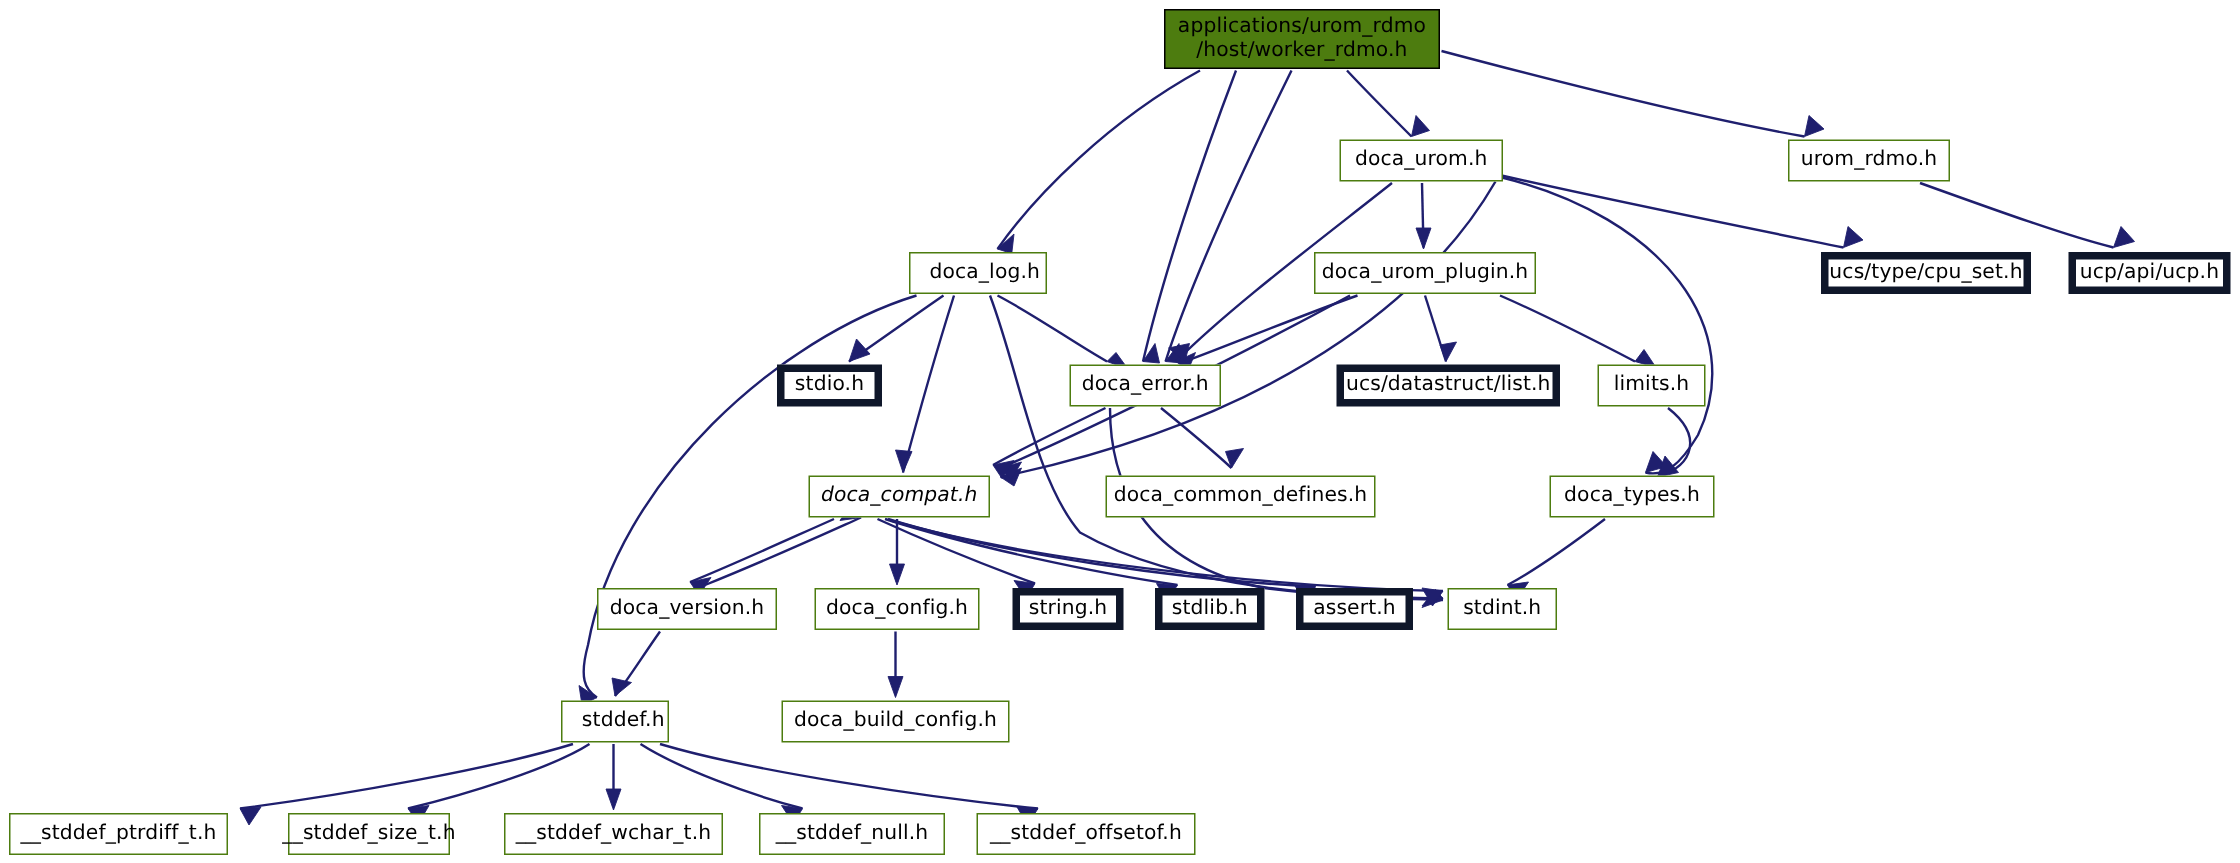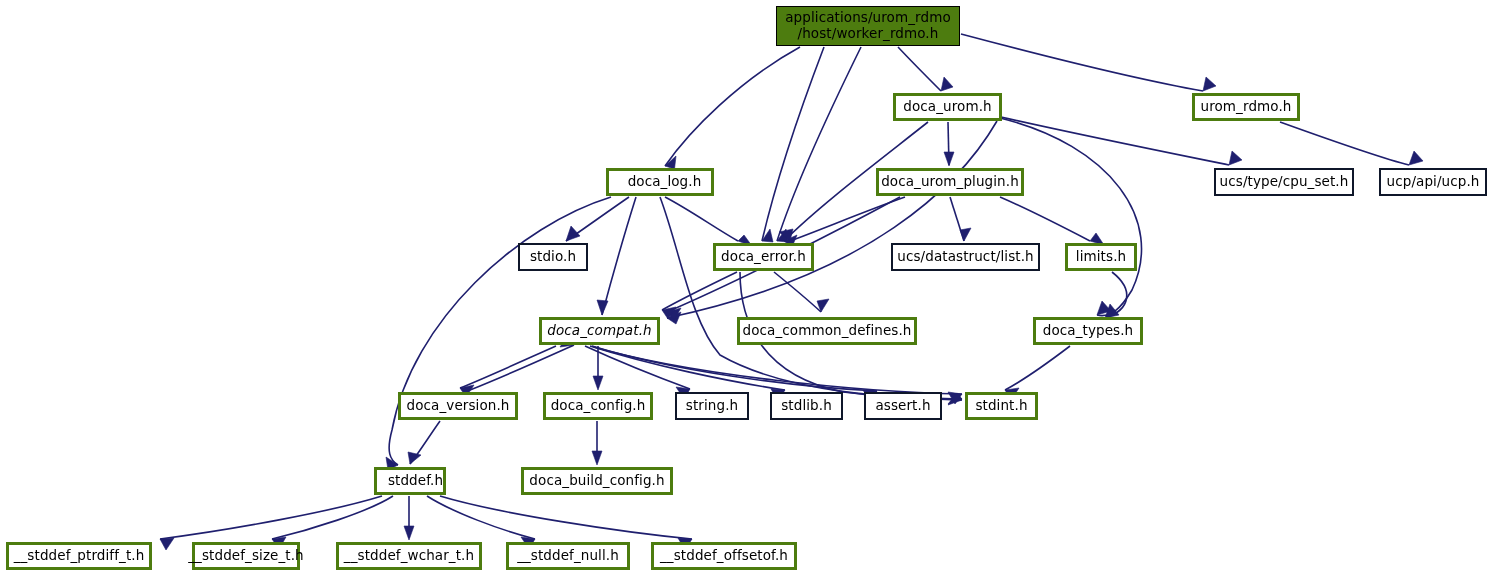--- a/index.html
+++ b/index.html
@@ -33,30 +33,30 @@
     stroke-width: 0.6;
   }
   .node {
     position: absolute;
     box-sizing: border-box;
     display: flex;
     align-items: center;
     justify-content: center;
     text-align: center;
     background: #ffffff;
-    border: 3px solid #4d7c0f;
+    border: 1px solid #4d7c0f;
     color: #000000;
     font-size: 13.5px;
     line-height: 1.18;
     white-space: pre-line;
     letter-spacing: 0.1px;
     padding: 0 3px;
   }
   .node.external {
-    border: 2px solid #0f172a;
+    border: 5px solid #0f172a;
   }
   .node.root {
     background: #4d7c0f;
     border: 1px solid #000000;
   }
 </style>
 </head>
 <body>
 
 <div id="graph-root">
@@ -138,21 +138,21 @@
       <path class="edge-path" d="M 427,496 C 452,512 500,530 535,539"></path>
       <path class="edge-head" d="M 535,539 l -14,-2 l 8,12 z"></path>
       <path class="edge-path" d="M 440,496 C 500,514 620,532 692,539"></path>
       <path class="edge-head" d="M 692,539 l -14,-1 l 7,12 z"></path>
     </svg>
   <div id="nodes-layer">
       <div class="node root" style="left: 776px; top: 6px; width: 184px; height: 40px;">applications/urom_rdmo
 /host/worker_rdmo.h</div>
       <div class="node" style="left: 893px; top: 93px; width: 109px; height: 28px;">doca_urom.h</div>
       <div class="node" style="left: 1192px; top: 93px; width: 108px; height: 28px;">urom_rdmo.h</div>
-      <div class="node" style="left: 606px; top: 168px; width: 108px; height: 28px; padding-left: 12px;">doca_log.h</div>
+      <div class="node" style="left: 606px; top: 168px; width: 92px; height: 28px; padding-left: 12px;">doca_log.h</div>
       <div class="node" style="left: 876px; top: 168px; width: 148px; height: 28px;">doca_urom_plugin.h</div>
       <div class="node external" style="left: 1214px; top: 168px; width: 140px; height: 28px;">ucs/type/cpu_set.h</div>
       <div class="node external" style="left: 1379px; top: 168px; width: 108px; height: 28px;">ucp/api/ucp.h</div>
       <div class="node external" style="left: 518px; top: 243px; width: 70px; height: 28px;">stdio.h</div>
       <div class="node" style="left: 713px; top: 243px; width: 101px; height: 28px;">doca_error.h</div>
       <div class="node external" style="left: 891px; top: 243px; width: 149px; height: 28px;">ucs/datastruct/list.h</div>
       <div class="node" style="left: 1065px; top: 243px; width: 72px; height: 28px;">limits.h</div>
       <div class="node" style="left: 539px; top: 317px; width: 121px; height: 28px; font-style: italic;">doca_compat.h</div>
       <div class="node" style="left: 737px; top: 317px; width: 180px; height: 28px;">doca_common_defines.h</div>
       <div class="node" style="left: 1033px; top: 317px; width: 110px; height: 28px;">doca_types.h</div>

